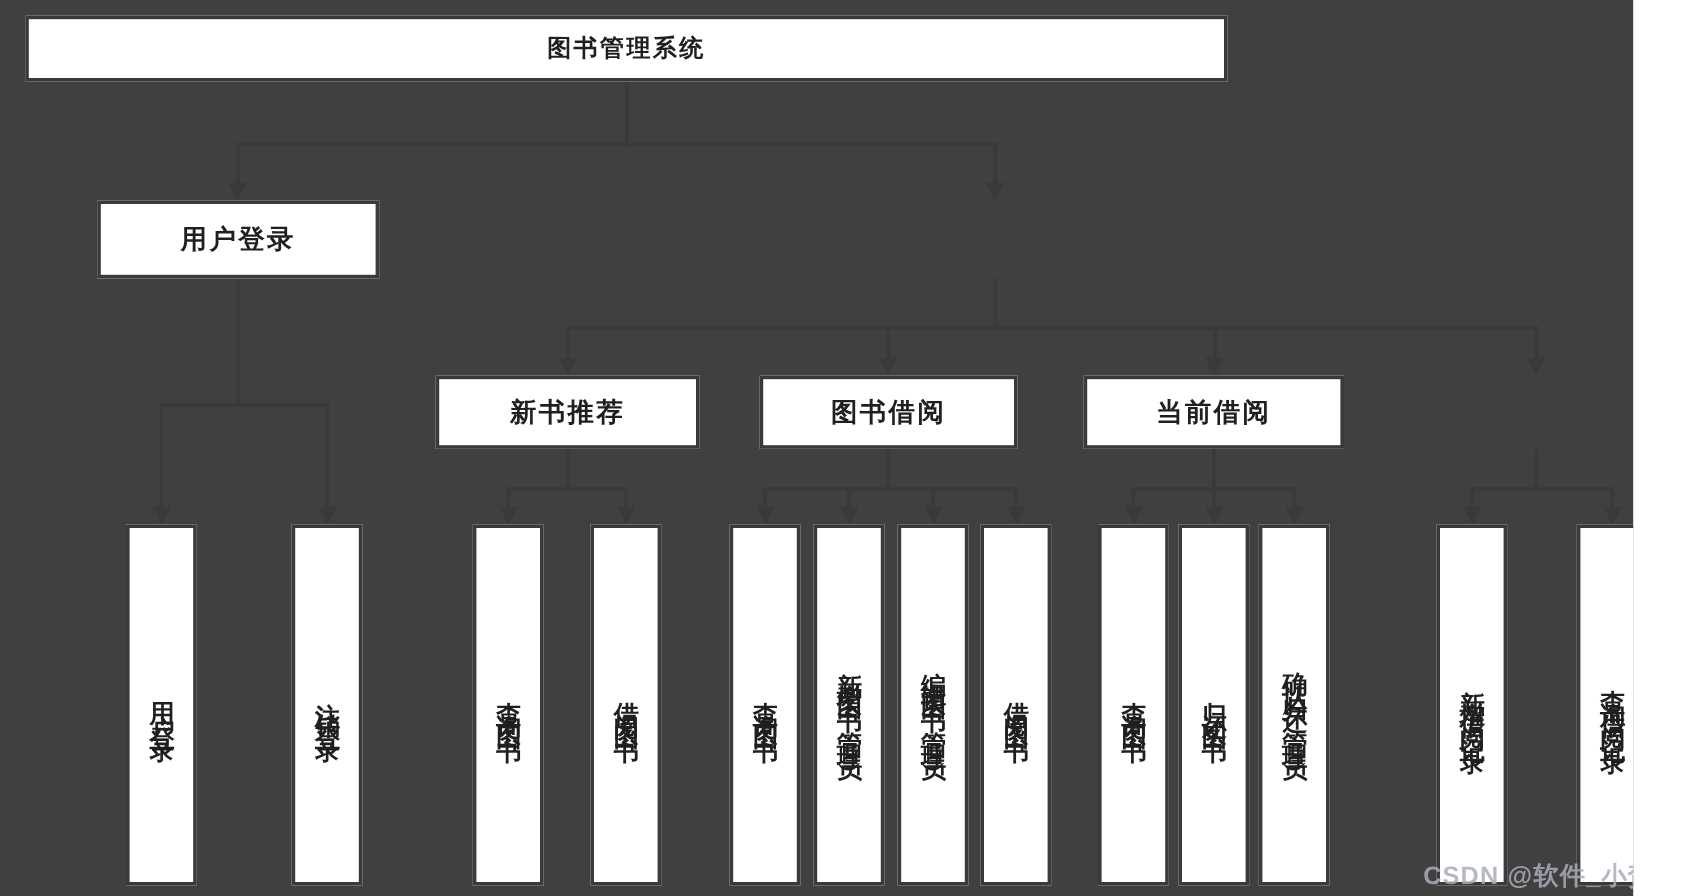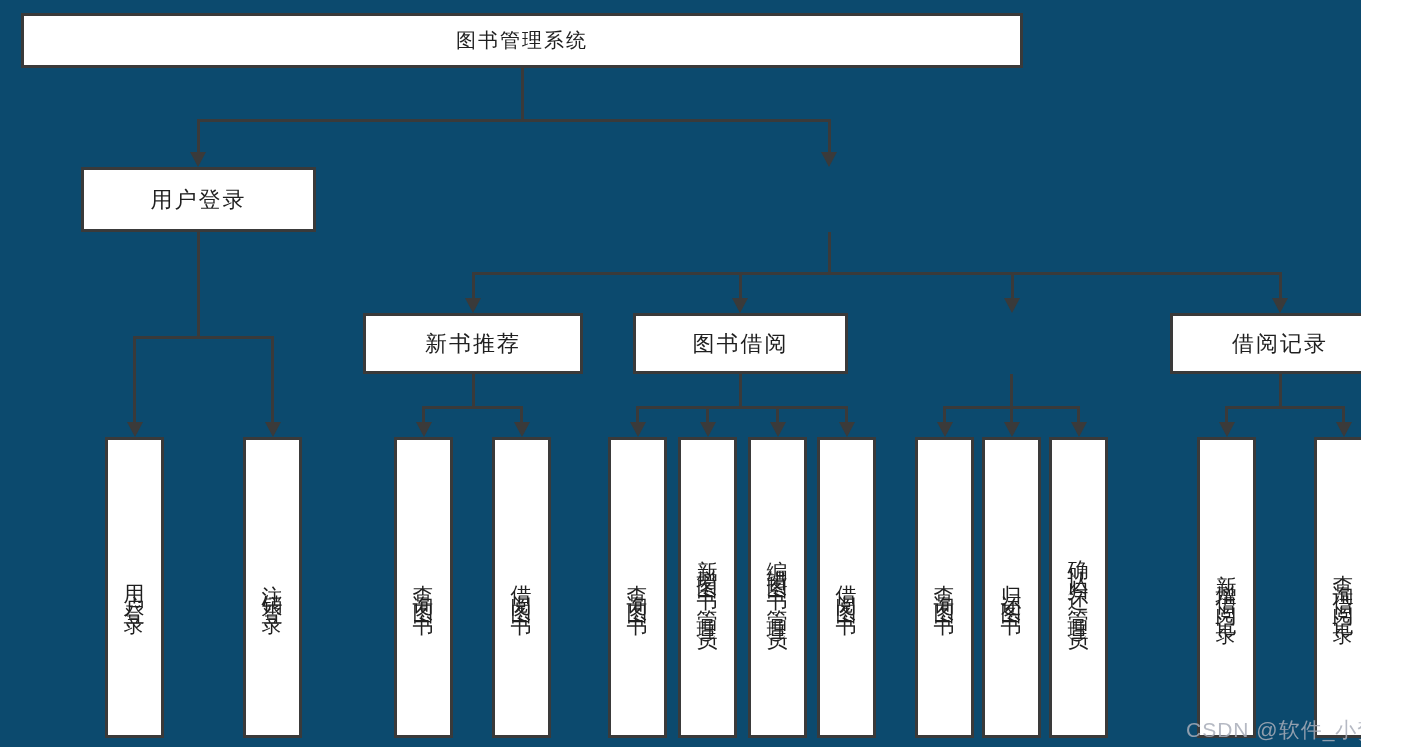--- a/index.html
+++ b/index.html
@@ -1,22 +1,23 @@
 <!DOCTYPE html>
 <html><head>
 <meta charset="utf-8">
 <style>
   html,body{margin:0;padding:0;background:#ffffff;}
   *{box-sizing:border-box;}
   #stage{
     position:relative;
     width:1361px;height:747px;
-    background:#0c4a6e;
+    background:#404040;
     overflow:hidden;
     font-family:"Liberation Sans","DejaVu Sans",sans-serif;
+    font-weight:bold;
   }
   .box{
     position:absolute;
     background:#ffffff;
     border:3px solid #3a3a3a;
     display:flex;align-items:center;justify-content:center;
     color:#1f1f1f;
     font-size:22px;
     letter-spacing:2px;
     z-index:2;
@@ -57,21 +58,21 @@
 <body>
 
 <div id="stage">
 
   <div class="box root" style="left:21px;top:13px;width:1002px;height:55px;">图书管理系统</div>
 
   <div class="box" style="left:81px;top:167px;width:235px;height:65px;">用户登录</div>
 
   <div class="box" style="left:633px;top:313px;width:215px;height:61px;">图书借阅</div>
   <div class="box" style="left:363px;top:313px;width:220px;height:61px;">新书推荐</div>
-  <div class="box" style="left:1170px;top:313px;width:220px;height:61px;">借阅记录</div>
+  <div class="box" style="left:903px;top:313px;width:217px;height:61px;">当前借阅</div>
 
   <div class="vbox" style="left:105px;top:437px;width:59px;height:301px;">用户登录</div>
   <div class="vbox" style="left:243px;top:437px;width:59px;height:301px;">注销登录</div>
 
   <div class="vbox" style="left:394px;top:437px;width:59px;height:301px;">查询图书</div>
   <div class="vbox" style="left:492px;top:437px;width:59px;height:301px;">借阅图书</div>
 
   <div class="vbox" style="left:608px;top:437px;width:59px;height:301px;">查询图书</div>
   <div class="vbox" style="left:678px;top:437px;width:59px;height:301px;">新增图书（管理员）</div>
   <div class="vbox" style="left:748px;top:437px;width:59px;height:301px;">编辑图书（管理员）</div>

